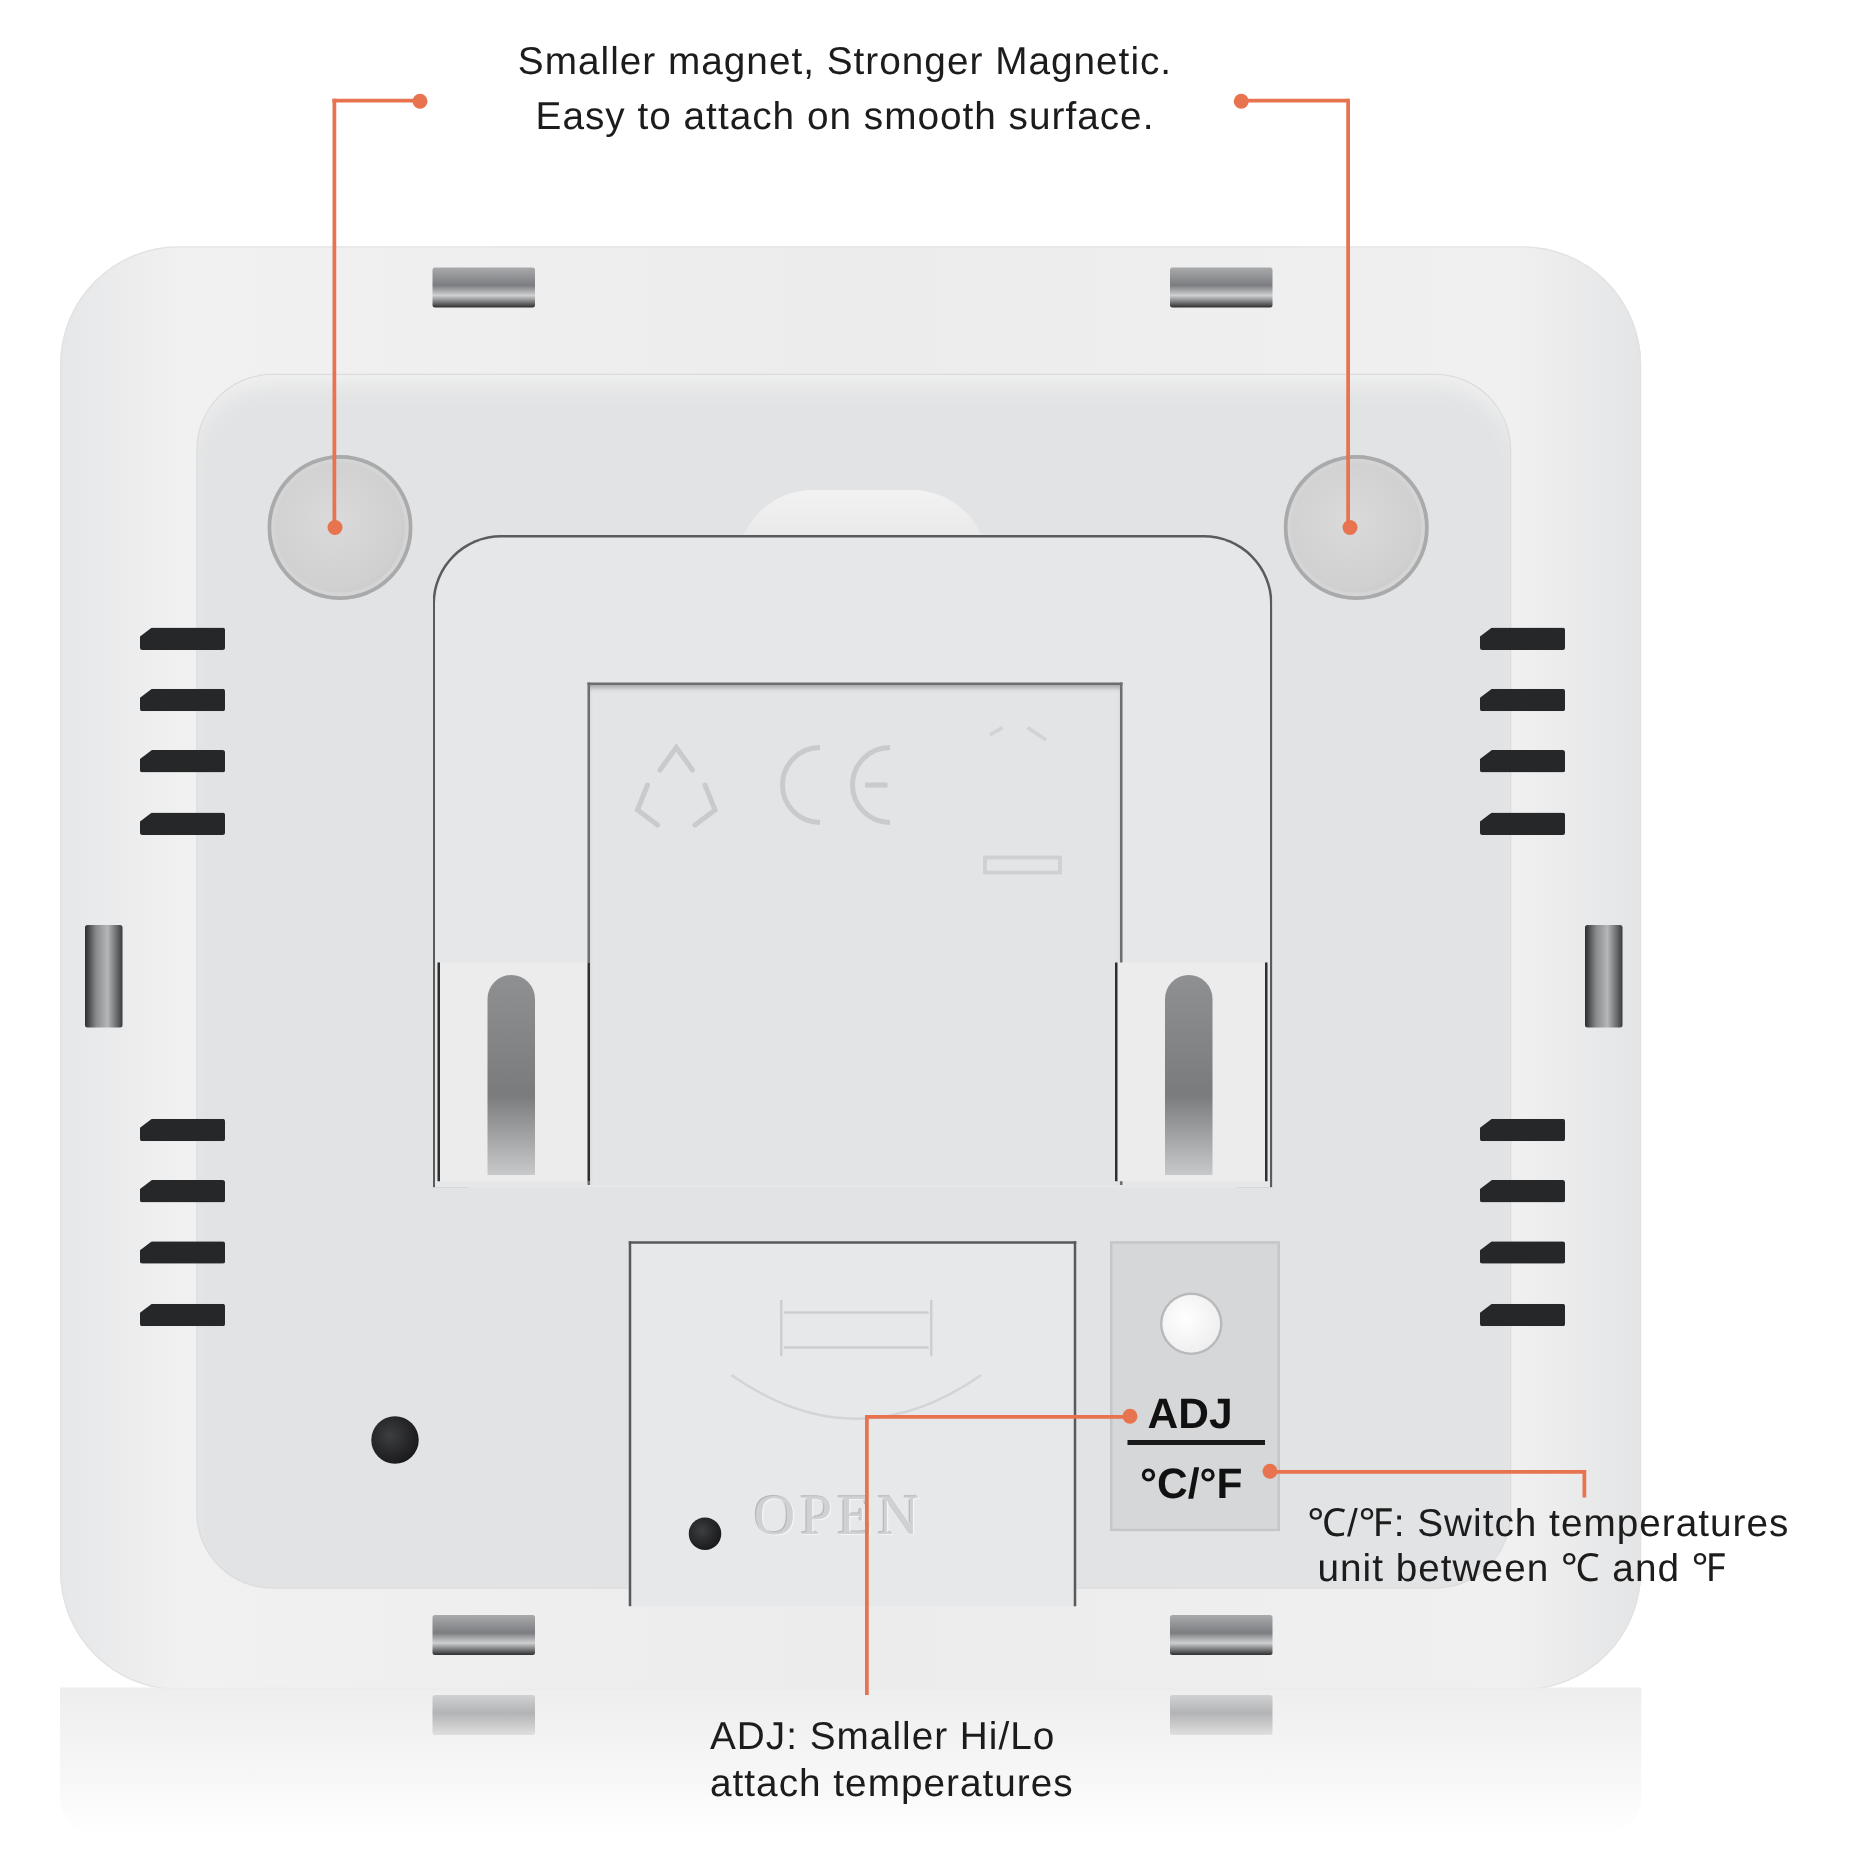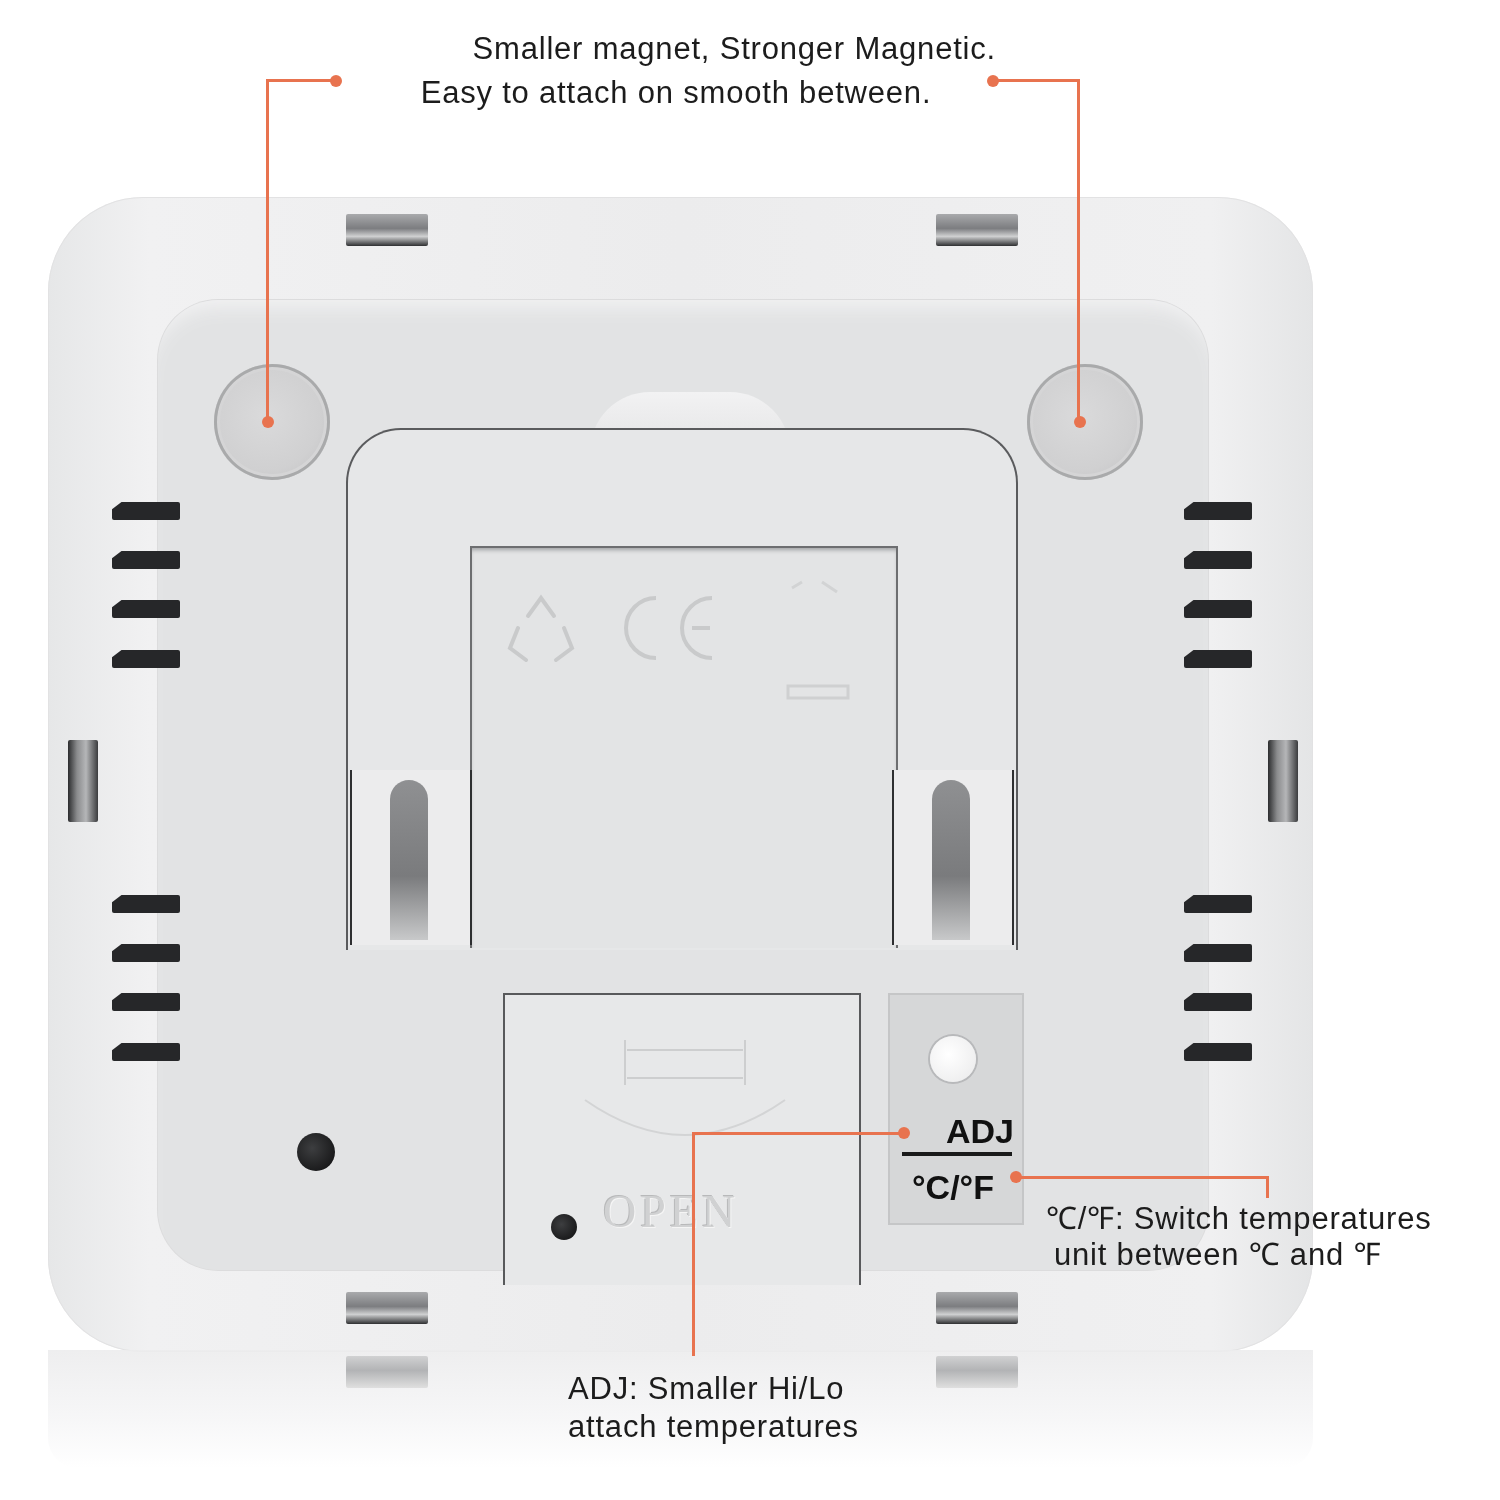--- a/index.html
+++ b/index.html
@@ -100,43 +100,43 @@
   <svg class="abs" style="left:60px;top:35px;" width="240" height="120" viewBox="0 0 240 120">
     <path d="M60 10 L60 55 M180 10 L180 55 M62 20 L178 20 M62 48 L178 48" fill="none" stroke="#cdcecf" stroke-width="2"></path>
     <path d="M20 70 Q120 140 220 70" fill="none" stroke="#d3d4d5" stroke-width="2"></path>
   </svg>
   <div class="abs emboss" style="left:98px;top:190px;font-family:'Liberation Serif',serif;font-size:46px;letter-spacing:4px;">OPEN</div>
 </div>
 <div class="abs hole" style="left:551px;top:1214px;width:26px;height:26px;"></div>
 
 <div class="abs btn-panel"></div>
 <div class="abs adj-btn"></div>
-<div class="abs btn-text" style="left:946px;top:1112px;">ADJ</div>
+<div class="abs btn-text" style="left:918px;top:1112px;">ADJ</div>
 <div class="abs btn-rule"></div>
 <div class="abs btn-text" style="left:912px;top:1168px;">°C/°F</div>
 
 <div class="abs hole" style="left:297px;top:1133px;width:38px;height:38px;"></div>
 
 <div class="abs slot-h" style="left:346px;top:1292px;"></div>
 <div class="abs slot-h" style="left:936px;top:1292px;"></div>
 <div class="abs slot-h refl" style="left:346px;top:1356px;"></div>
 <div class="abs slot-h refl" style="left:936px;top:1356px;"></div>
 
 <div class="abs callout-line" style="left:266px;top:79px;width:70px;height:3px;"></div>
 <div class="abs callout-line" style="left:266px;top:79px;width:3px;height:343px;"></div>
 <div class="abs dot" style="left:330px;top:75px;"></div>
 <div class="abs dot" style="left:262px;top:416px;"></div>
 
 <div class="abs callout-line" style="left:993px;top:79px;width:86px;height:3px;"></div>
 <div class="abs callout-line" style="left:1077px;top:79px;width:3px;height:343px;"></div>
 <div class="abs dot" style="left:987px;top:75px;"></div>
 <div class="abs dot" style="left:1074px;top:416px;"></div>
 
-<div class="abs label" style="left:356px;top:30px;width:640px;text-align:right;">Smaller magnet, Stronger Magnetic.</div>
-<div class="abs label" style="left:356px;top:74px;width:640px;text-align:center;">Easy to attach on smooth between.</div>
+<div class="abs label" style="left:356px;top:30px;width:640px;text-align:center;">Smaller magnet, Stronger Magnetic.</div>
+<div class="abs label" style="left:356px;top:74px;width:640px;text-align:center;">Easy to attach on smooth surface.</div>
 
 <div class="abs callout-line" style="left:692px;top:1132px;width:214px;height:3px;"></div>
 <div class="abs callout-line" style="left:692px;top:1132px;width:3px;height:224px;"></div>
 <div class="abs dot" style="left:898px;top:1127px;"></div>
 <div class="abs label" style="left:568px;top:1370px;">ADJ: Smaller Hi/Lo</div>
 <div class="abs label" style="left:568px;top:1408px;">attach temperatures</div>
 
 <div class="abs callout-line" style="left:1016px;top:1176px;width:252px;height:3px;"></div>
 <div class="abs callout-line" style="left:1266px;top:1176px;width:3px;height:22px;"></div>
 <div class="abs dot" style="left:1010px;top:1171px;"></div>

